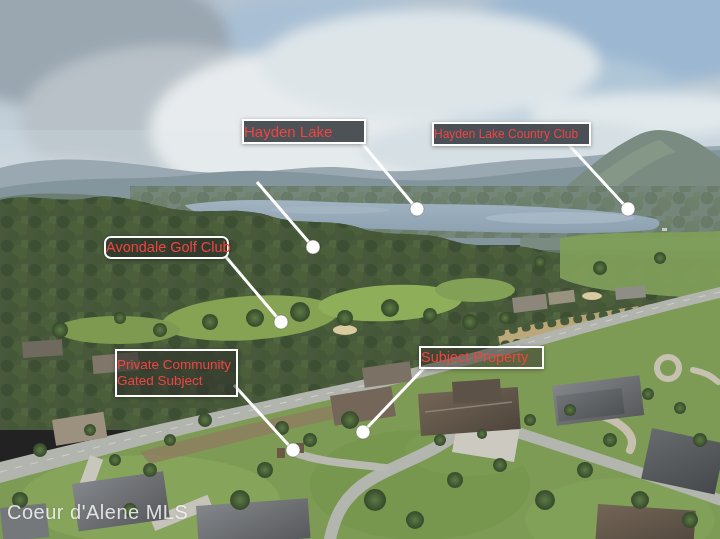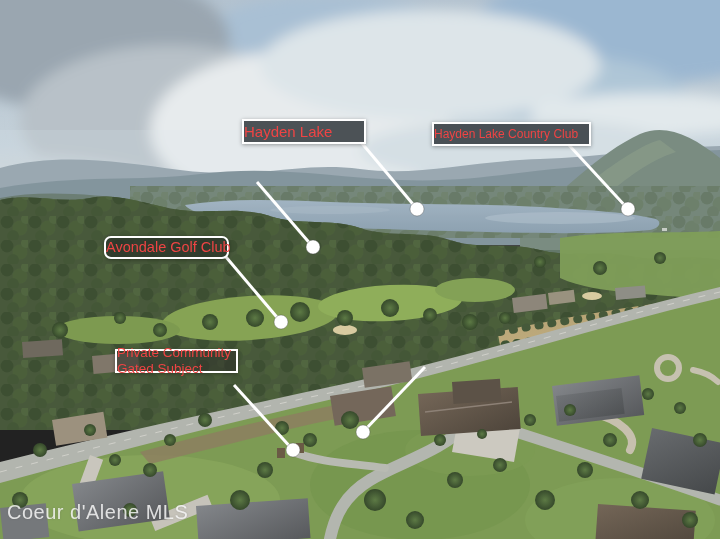--- a/index.html
+++ b/index.html
@@ -11,21 +11,21 @@
   .label{
     position:absolute;display:flex;flex-direction:column;align-items:flex-start;justify-content:center;
     box-sizing:border-box;border:2px solid #fff;color:#ef4444;text-align:center;
     background:rgba(47,53,57,0.84);line-height:1.18;
     box-shadow:0 1px 4px rgba(0,0,0,.35);white-space:nowrap;
   }
   #lbl-hayden-lake{left:242px;top:119px;width:124px;height:25px;font-size:15px;}
   #lbl-country-club{left:412px;top:122px;width:159px;height:24px;font-size:12px;margin-left:20px;}
   #lbl-lake-avondale{left:134px;top:161px;width:127px;height:23px;font-size:14.5px;}
   #lbl-golf-club{left:104px;top:236px;width:125px;height:23px;font-size:14.5px;background:rgba(40,48,40,.72);border-radius:7px;}
-  #lbl-private{left:115px;top:349px;width:123px;height:24px;font-size:13.5px;background:rgba(48,52,44,.62);}
+  #lbl-private{left:115px;top:349px;width:123px;height:48px;font-size:13.5px;background:rgba(48,52,44,.62);}
   #lbl-subject{left:419px;top:346px;width:125px;height:23px;font-size:14.5px;background:rgba(58,58,46,.55);}
   .watermark{
     position:absolute;left:7px;top:501px;font-size:20px;letter-spacing:.5px;
     color:rgba(255,255,255,.8);text-shadow:0 0 2px rgba(90,90,90,.35);
   }
 </style>
 </head>
 <body>
 
 <div class="stage">
@@ -277,15 +277,18 @@
   <div class="label" id="lbl-country-club">
     <span>Hayden Lake Country Club</span>
   </div>
   <div class="label" id="lbl-golf-club">
     <span>Avondale Golf Club</span>
   </div>
   <div class="label" id="lbl-private">
     <span>Private Community</span>
     <span>Gated Subject</span>
   </div>
+  <div class="label" id="lbl-subject">
+    <span>Subject Property</span>
+  </div>
 
   <div class="watermark">Coeur d'Alene MLS</div>
 </div>
 
 </body></html>

